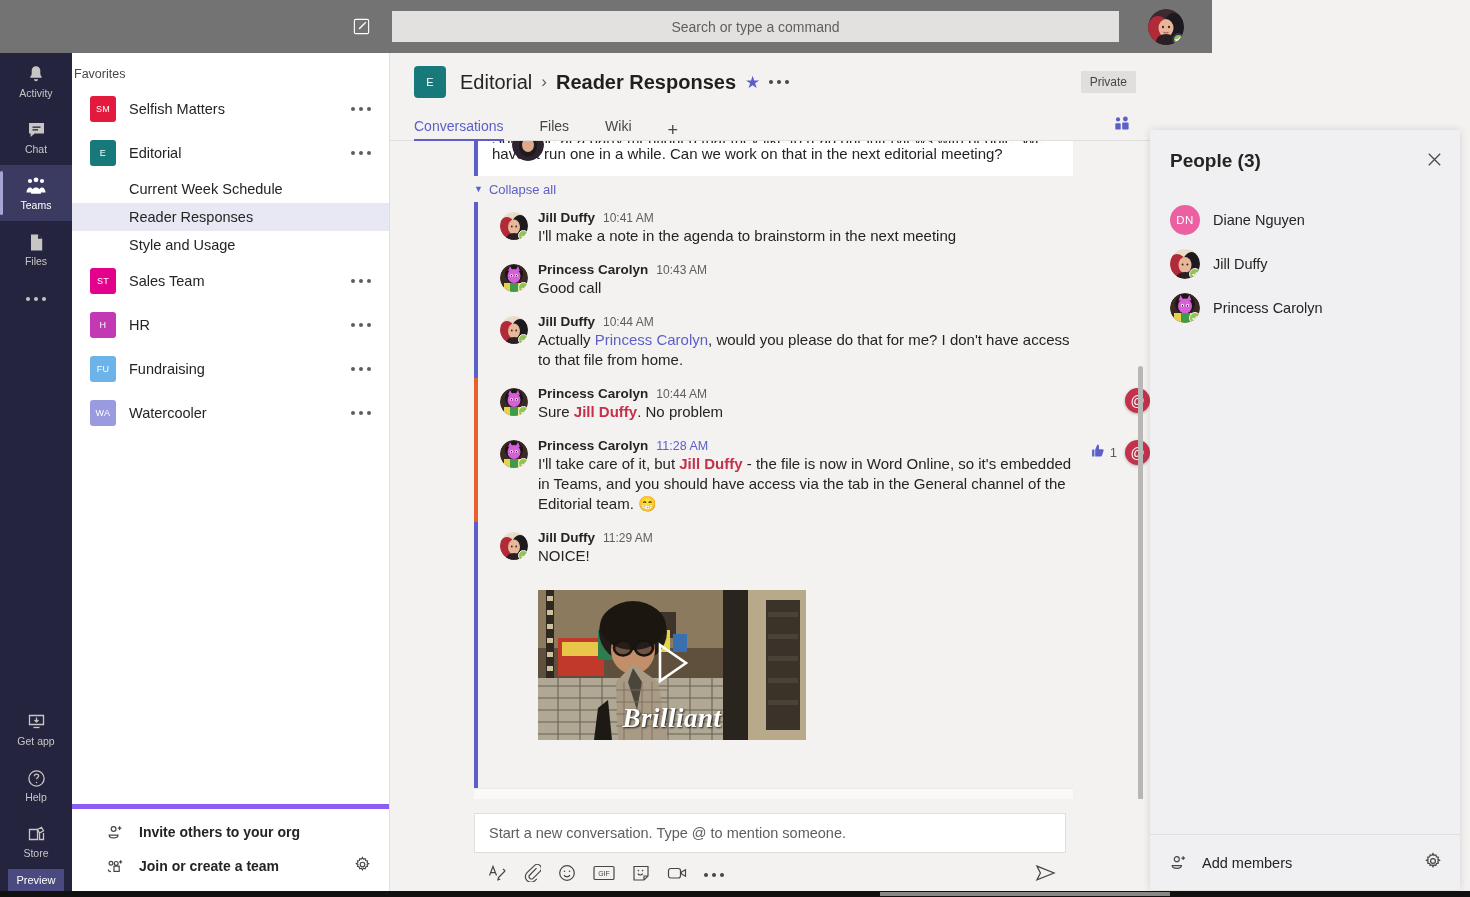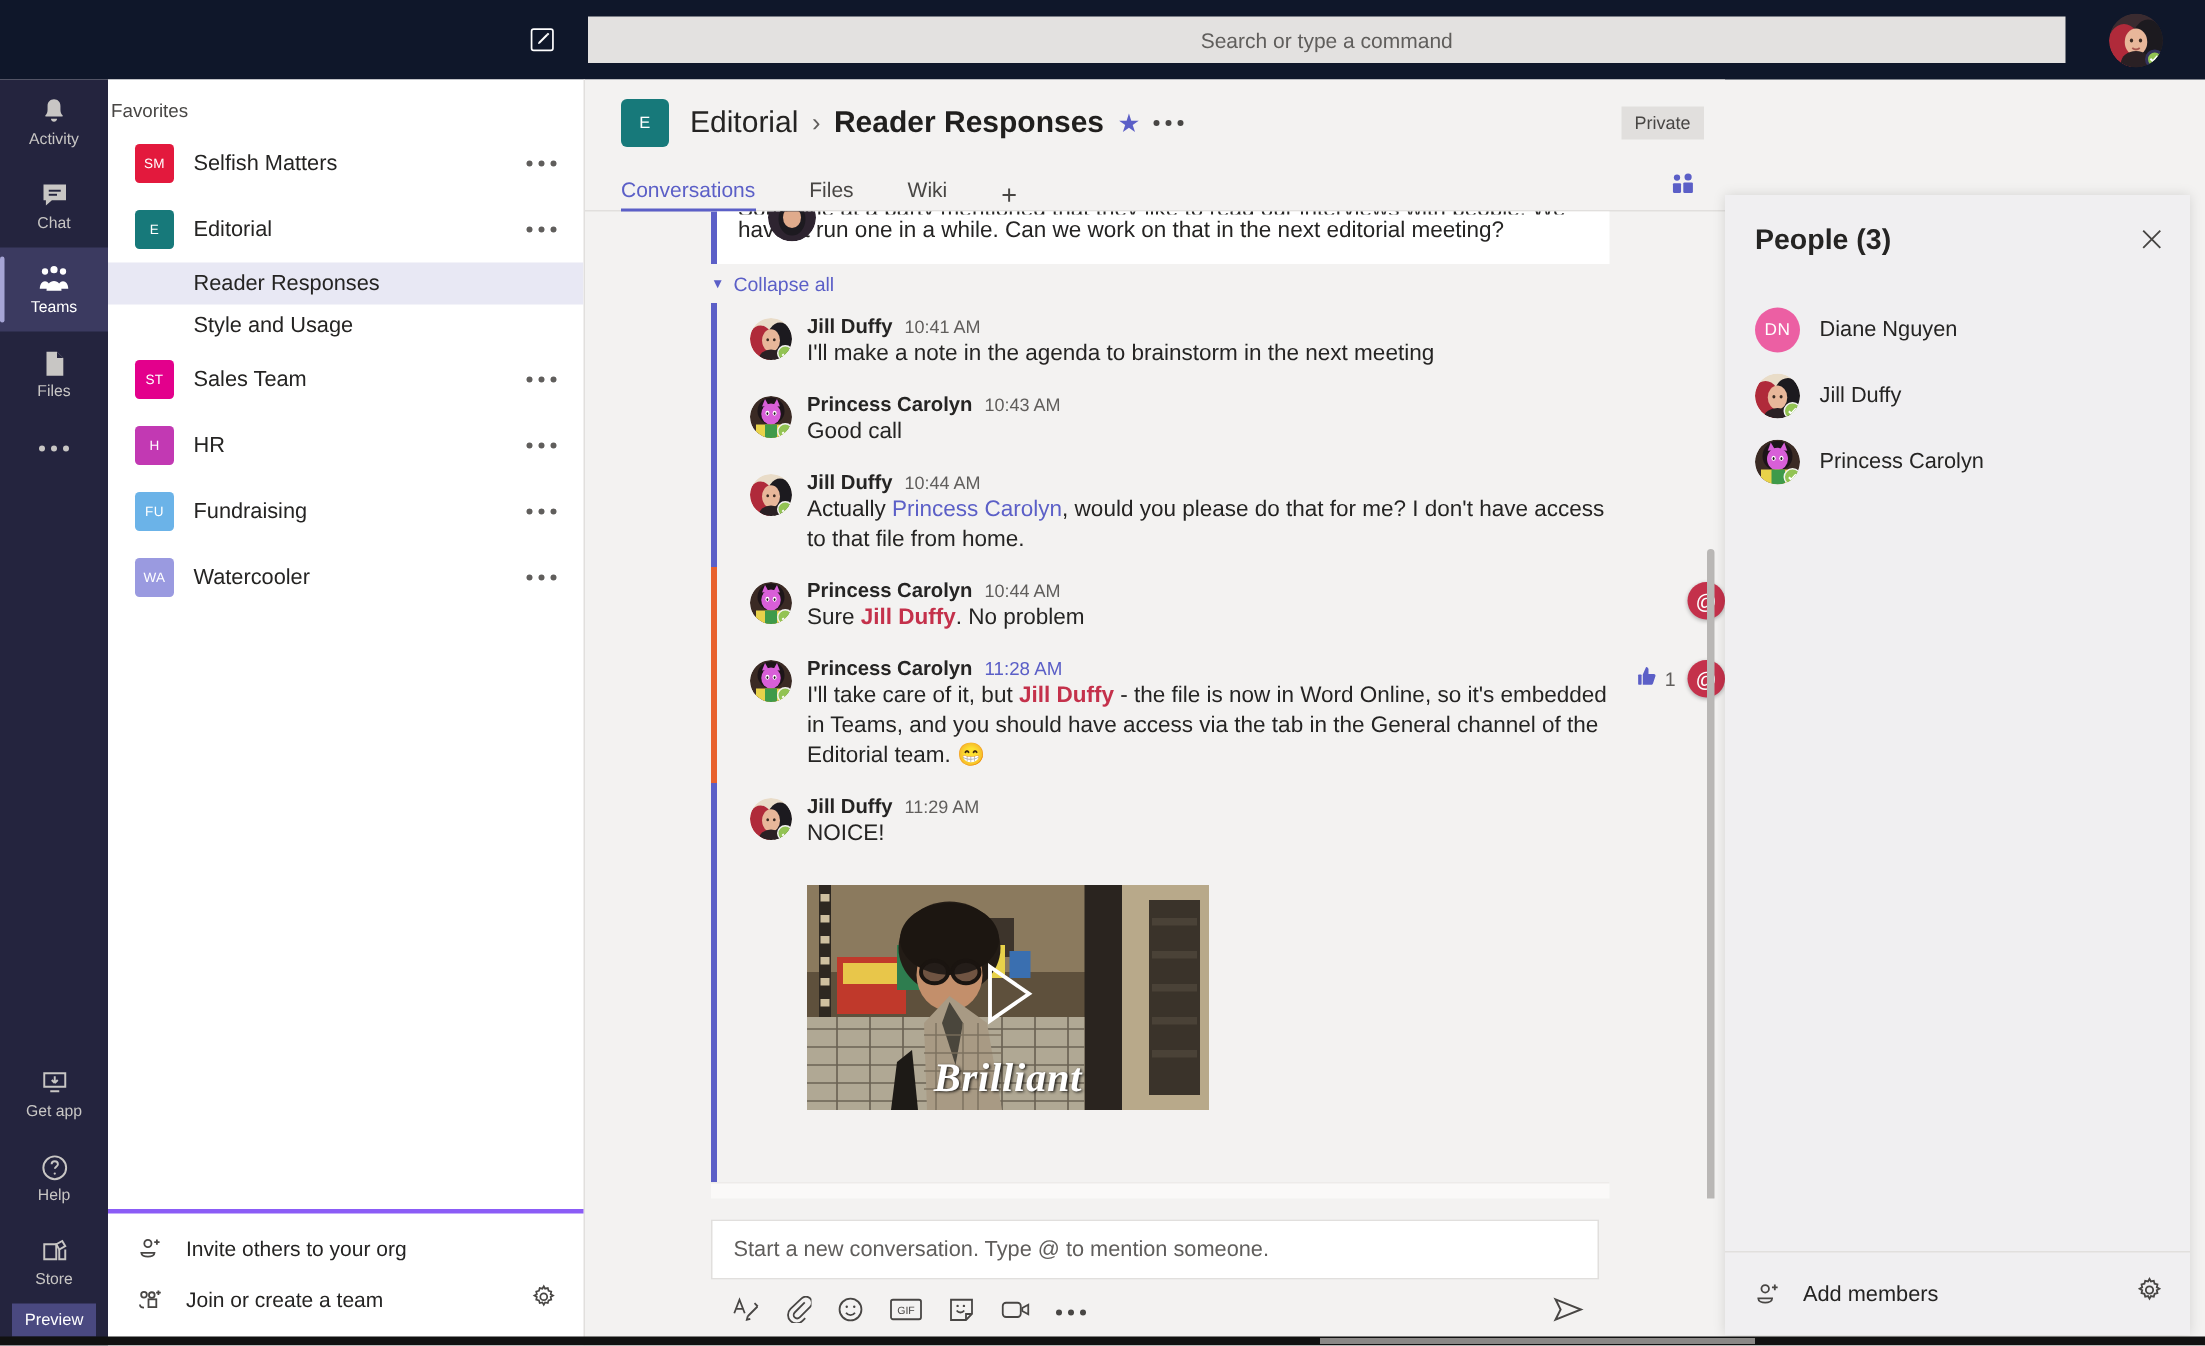--- a/index.html
+++ b/index.html
@@ -6,22 +6,22 @@
   html, body {
     width: 1470px; height: 897px;
     font-family: "Liberation Sans", sans-serif;
     overflow: hidden;
     background: #f3f2f1;
   }
   #app { position: relative; width: 1470px; height: 897px; }
 
   
   .topbar {
-    position: absolute; left: 0; top: 0; width: 1470px; height: 53px;
-    background: #0f172a; display: flex; align-items: center;
+    position: absolute; left: 0; top: 0; width: 1212px; height: 53px;
+    background: #737373; display: flex; align-items: center;
   }
   .topbar-left-pad { width: 330px; height: 100%; }
   .compose-icon-btn {
     width: 62px; height: 100%; display: flex; align-items: center; justify-content: center;
     cursor: pointer;
   }
   .compose-icon-btn svg { display: block; }
   .searchbox {
     flex: 1; height: 31px; background: #e3e1e0; border: none;
     font-family: "Liberation Sans", sans-serif; font-size: 14px; color: #484644;
@@ -88,21 +88,21 @@
     font-size: 9px; display: flex; align-items: center; justify-content: center;
     font-weight: 400; letter-spacing: .3px; flex: 0 0 26px;
   }
   .team-name { margin-left: 13px; font-size: 14.5px; color: #252423; flex: 1; }
   .row-more { color: #605e5c; padding: 0 4px; }
   .chan-row {
     height: 28px; display: flex; align-items: center; padding-left: 57px;
     font-size: 14.5px; color: #252423; cursor: pointer;
   }
   .chan-row.selected { background: #e8e8f4; }
-  .pane-footer { border-top: 3px solid #8b5cf6; padding: 6px 0 14px 0; }
+  .pane-footer { border-top: 5px solid #8b5cf6; padding: 6px 0 14px 15px; font-weight: bold; }
   .foot-row {
     height: 34px; display: flex; align-items: center; padding: 0 14px 0 20px;
     font-size: 14px; color: #252423; cursor: pointer;
   }
   .foot-row .ficon { width: 26px; display:flex; align-items:center; color:#484644; }
   .foot-row .flabel { margin-left: 6px; flex: 1; }
 
   
   .center {
     position: absolute; left: 390px; top: 53px; width: 760px; height: 844px;
@@ -440,20 +440,21 @@
         <div class="team-av" style="background:#17797a">E</div>
         <div class="team-name">Editorial</div>
         <div class="row-more">
           <span class="dot3">
               <i></i>
               <i></i>
               <i></i>
             </span>
         </div>
       </div>
+      <div class="chan-row">Current Week Schedule</div>
       <div class="chan-row selected">Reader Responses</div>
       <div class="chan-row">Style and Usage</div>
 
       <div class="team-row">
         <div class="team-av" style="background:#e3008c">ST</div>
         <div class="team-name">Sales Team</div>
         <div class="row-more">
           <span class="dot3">
               <i></i>
               <i></i>

